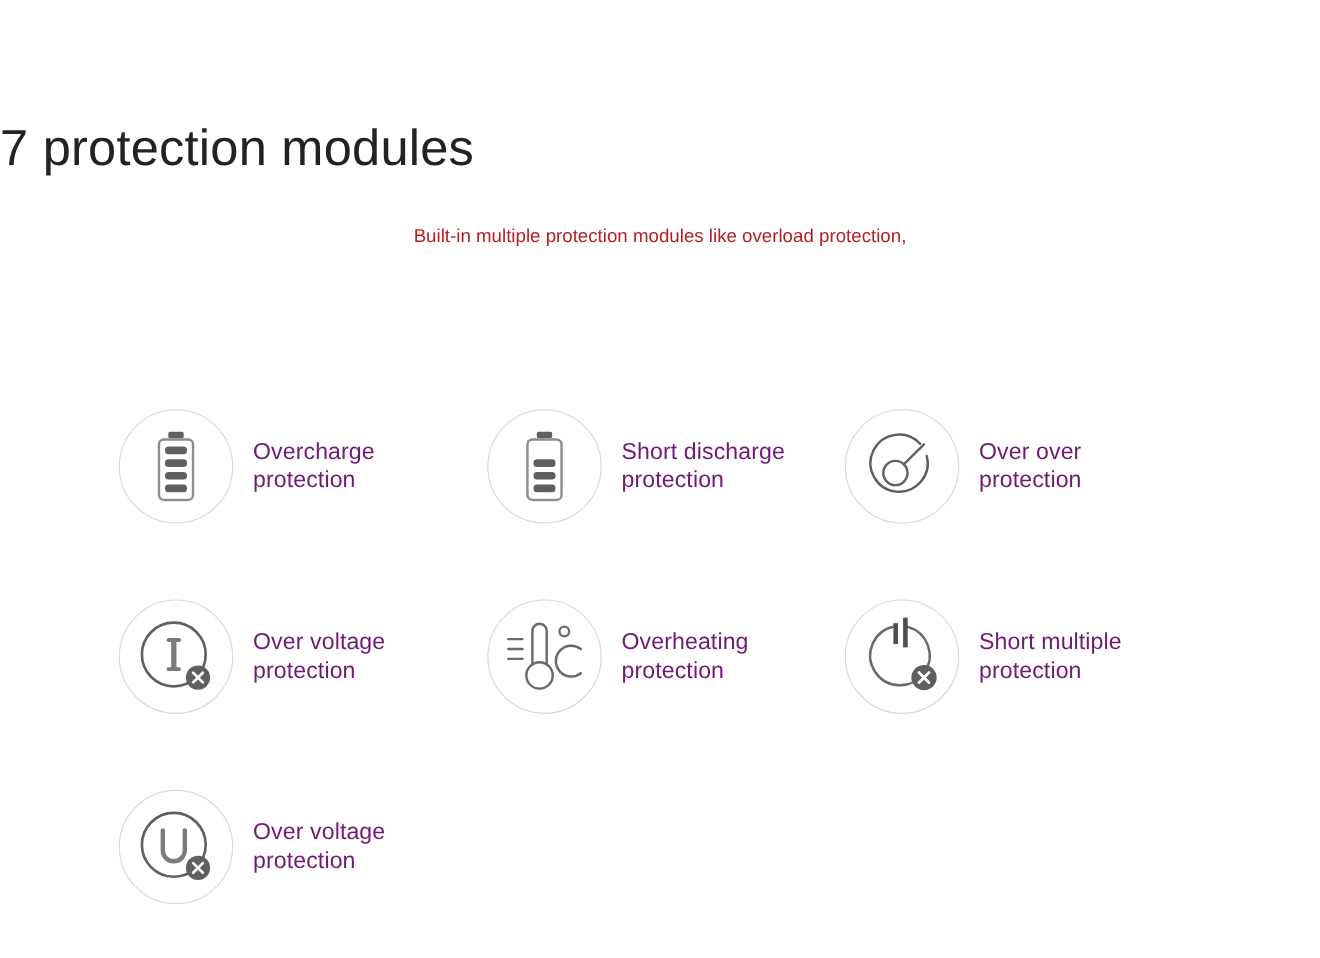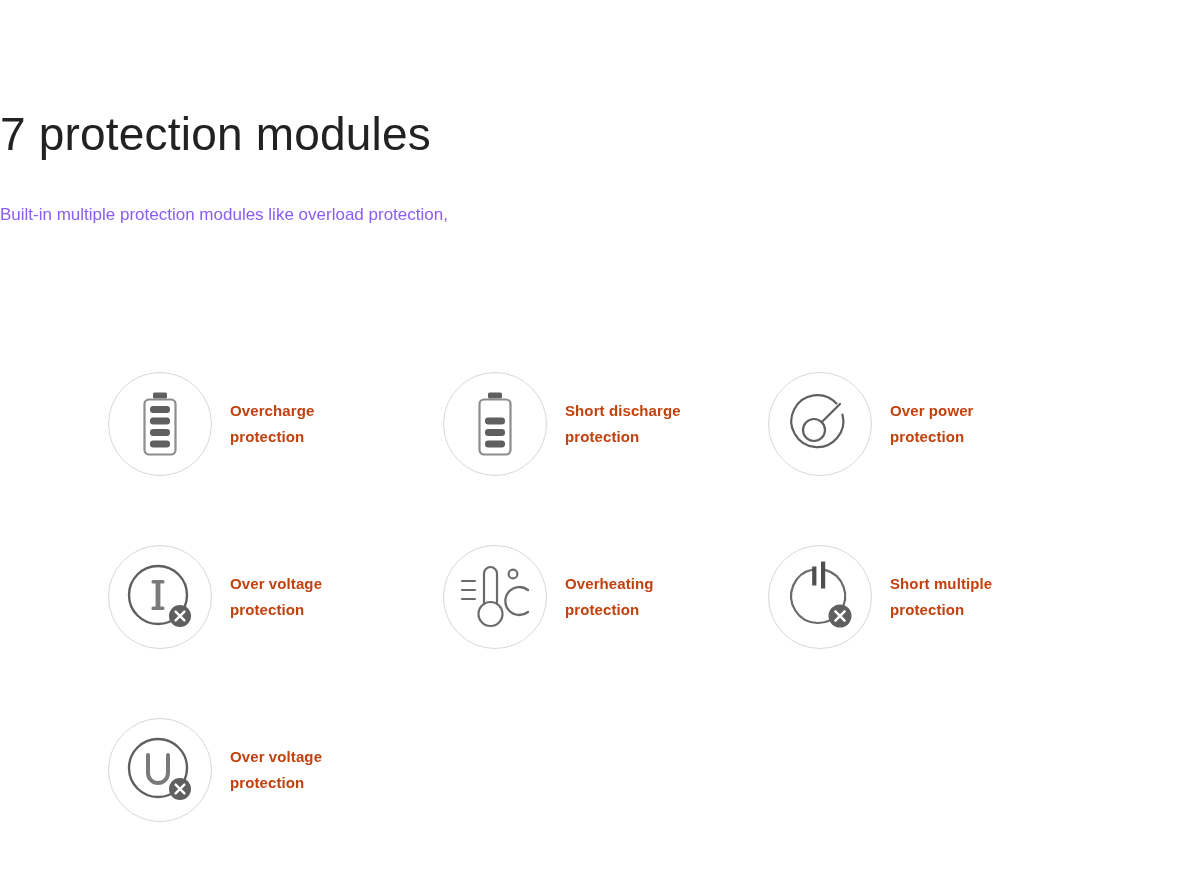--- a/index.html
+++ b/index.html
@@ -36,24 +36,24 @@
     color: #222222;
     line-height: 62px;
     white-space: nowrap;
   }
 
   .page-subtitle {
     position: absolute;
     top: 200px;
     left: 0;
     width: 1200px;
-    text-align: left;
+    text-align: center;
     font-size: 17px;
     font-weight: 400;
-    color: #8b5cf6;
+    color: #b91c1c;
     line-height: 30px;
   }
   .page-subtitle .sub-line {
     display: block;
     white-space: nowrap;
   }
 
   
   .modules-grid {
     position: absolute;
@@ -78,23 +78,23 @@
     border-radius: 50%;
     border: 1px solid #d8d8d8;
     display: flex;
     align-items: center;
     justify-content: center;
     position: relative;
     box-sizing: border-box;
   }
 
   .module-label {
-    font-size: 15px;
-    font-weight: 700;
-    color: #c2410c;
+    font-size: 21px;
+    font-weight: 400;
+    color: #701a75;
     line-height: 26px;
     letter-spacing: 0.1px;
   }
   .module-label .lbl-line {
     display: block;
     white-space: nowrap;
   }
 
   svg.glyph {
     display: block;
@@ -155,21 +155,21 @@
       <div class="module-icon-circle">
         <span>
           <svg class="glyph" width="72" height="72" viewBox="0 0 72 72">
             <path d="M 52.5 15.5 A 26 26 0 1 0 58.5 26.5" fill="none" stroke="#5f5f5f" stroke-width="2.2" stroke-linecap="round"></path>
             <circle cx="30" cy="42" r="11" fill="none" stroke="#5f5f5f" stroke-width="2.2"></circle>
             <line x1="37.6" y1="34.2" x2="56" y2="16" stroke="#5f5f5f" stroke-width="2.2" stroke-linecap="round"></line>
           </svg>
         </span>
       </div>
       <div class="module-label">
-        <span class="lbl-line">Over power</span>
+        <span class="lbl-line">Over over</span>
         <span class="lbl-line">protection</span>
       </div>
     </div>
 
     <div class="module-item">
       <div class="module-icon-circle">
         <span>
           <svg class="glyph" width="76" height="76" viewBox="0 0 76 76">
             <circle cx="36" cy="36" r="29" fill="none" stroke="#5f5f5f" stroke-width="2.4"></circle>
             <rect x="33.6" y="22" width="4.8" height="28" rx="1.6" fill="#7a7a7a"></rect>

